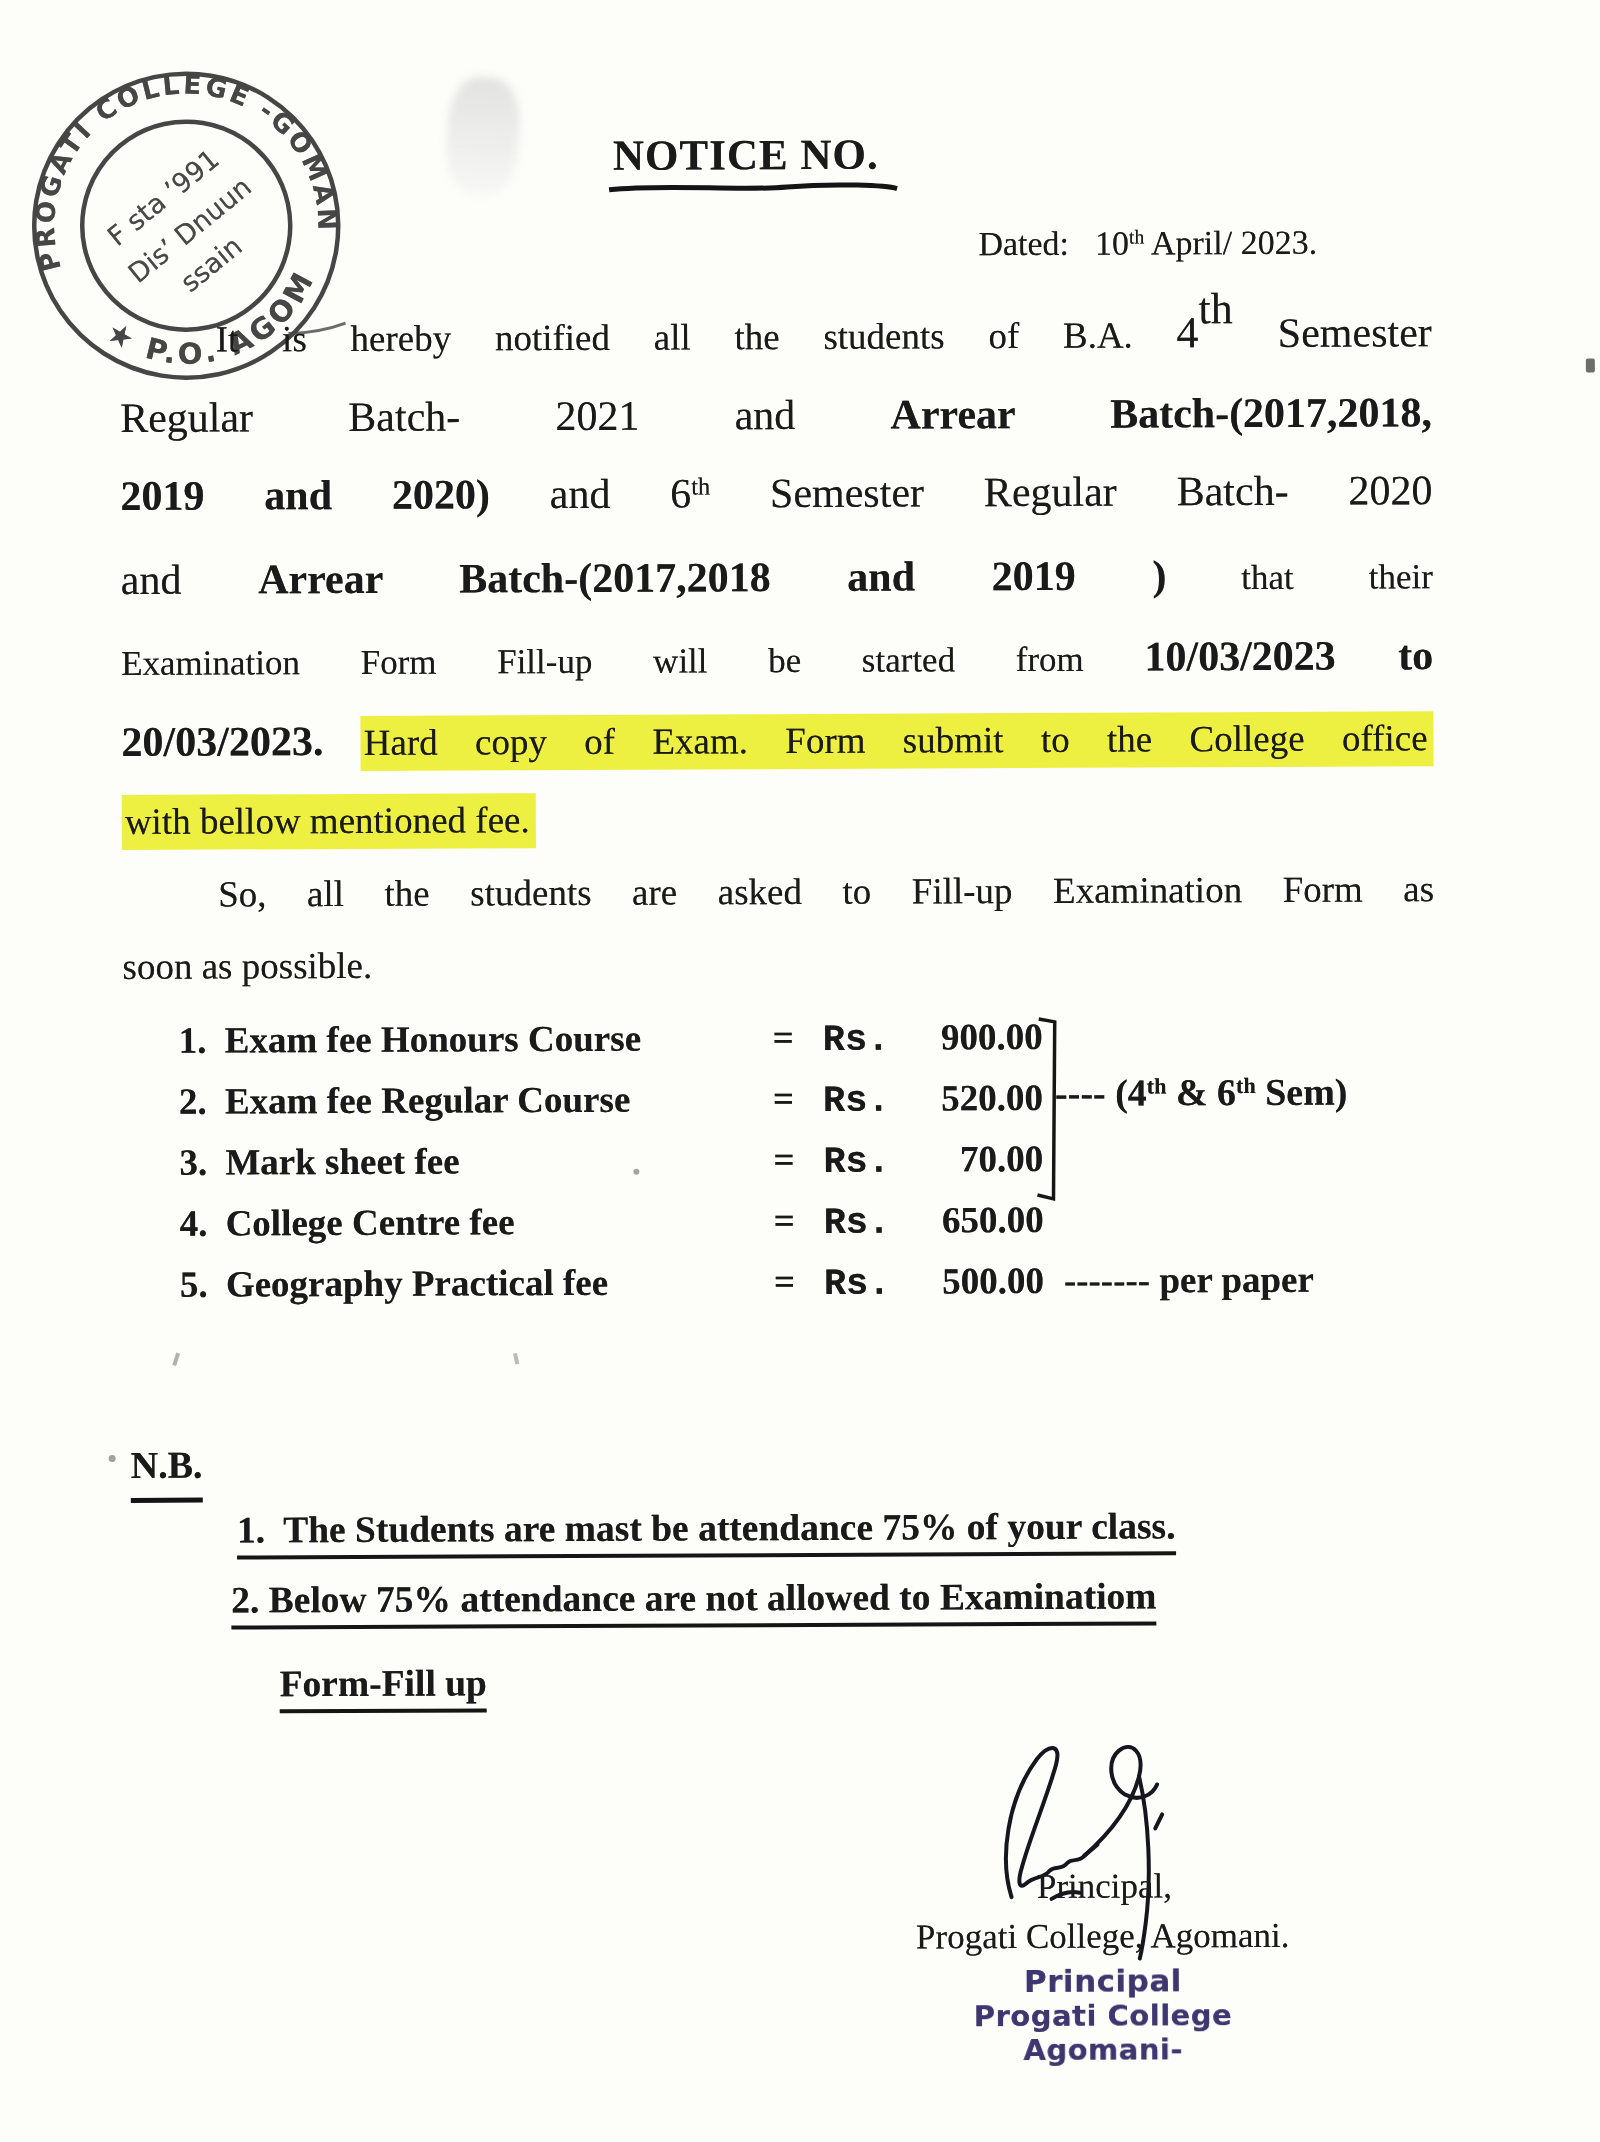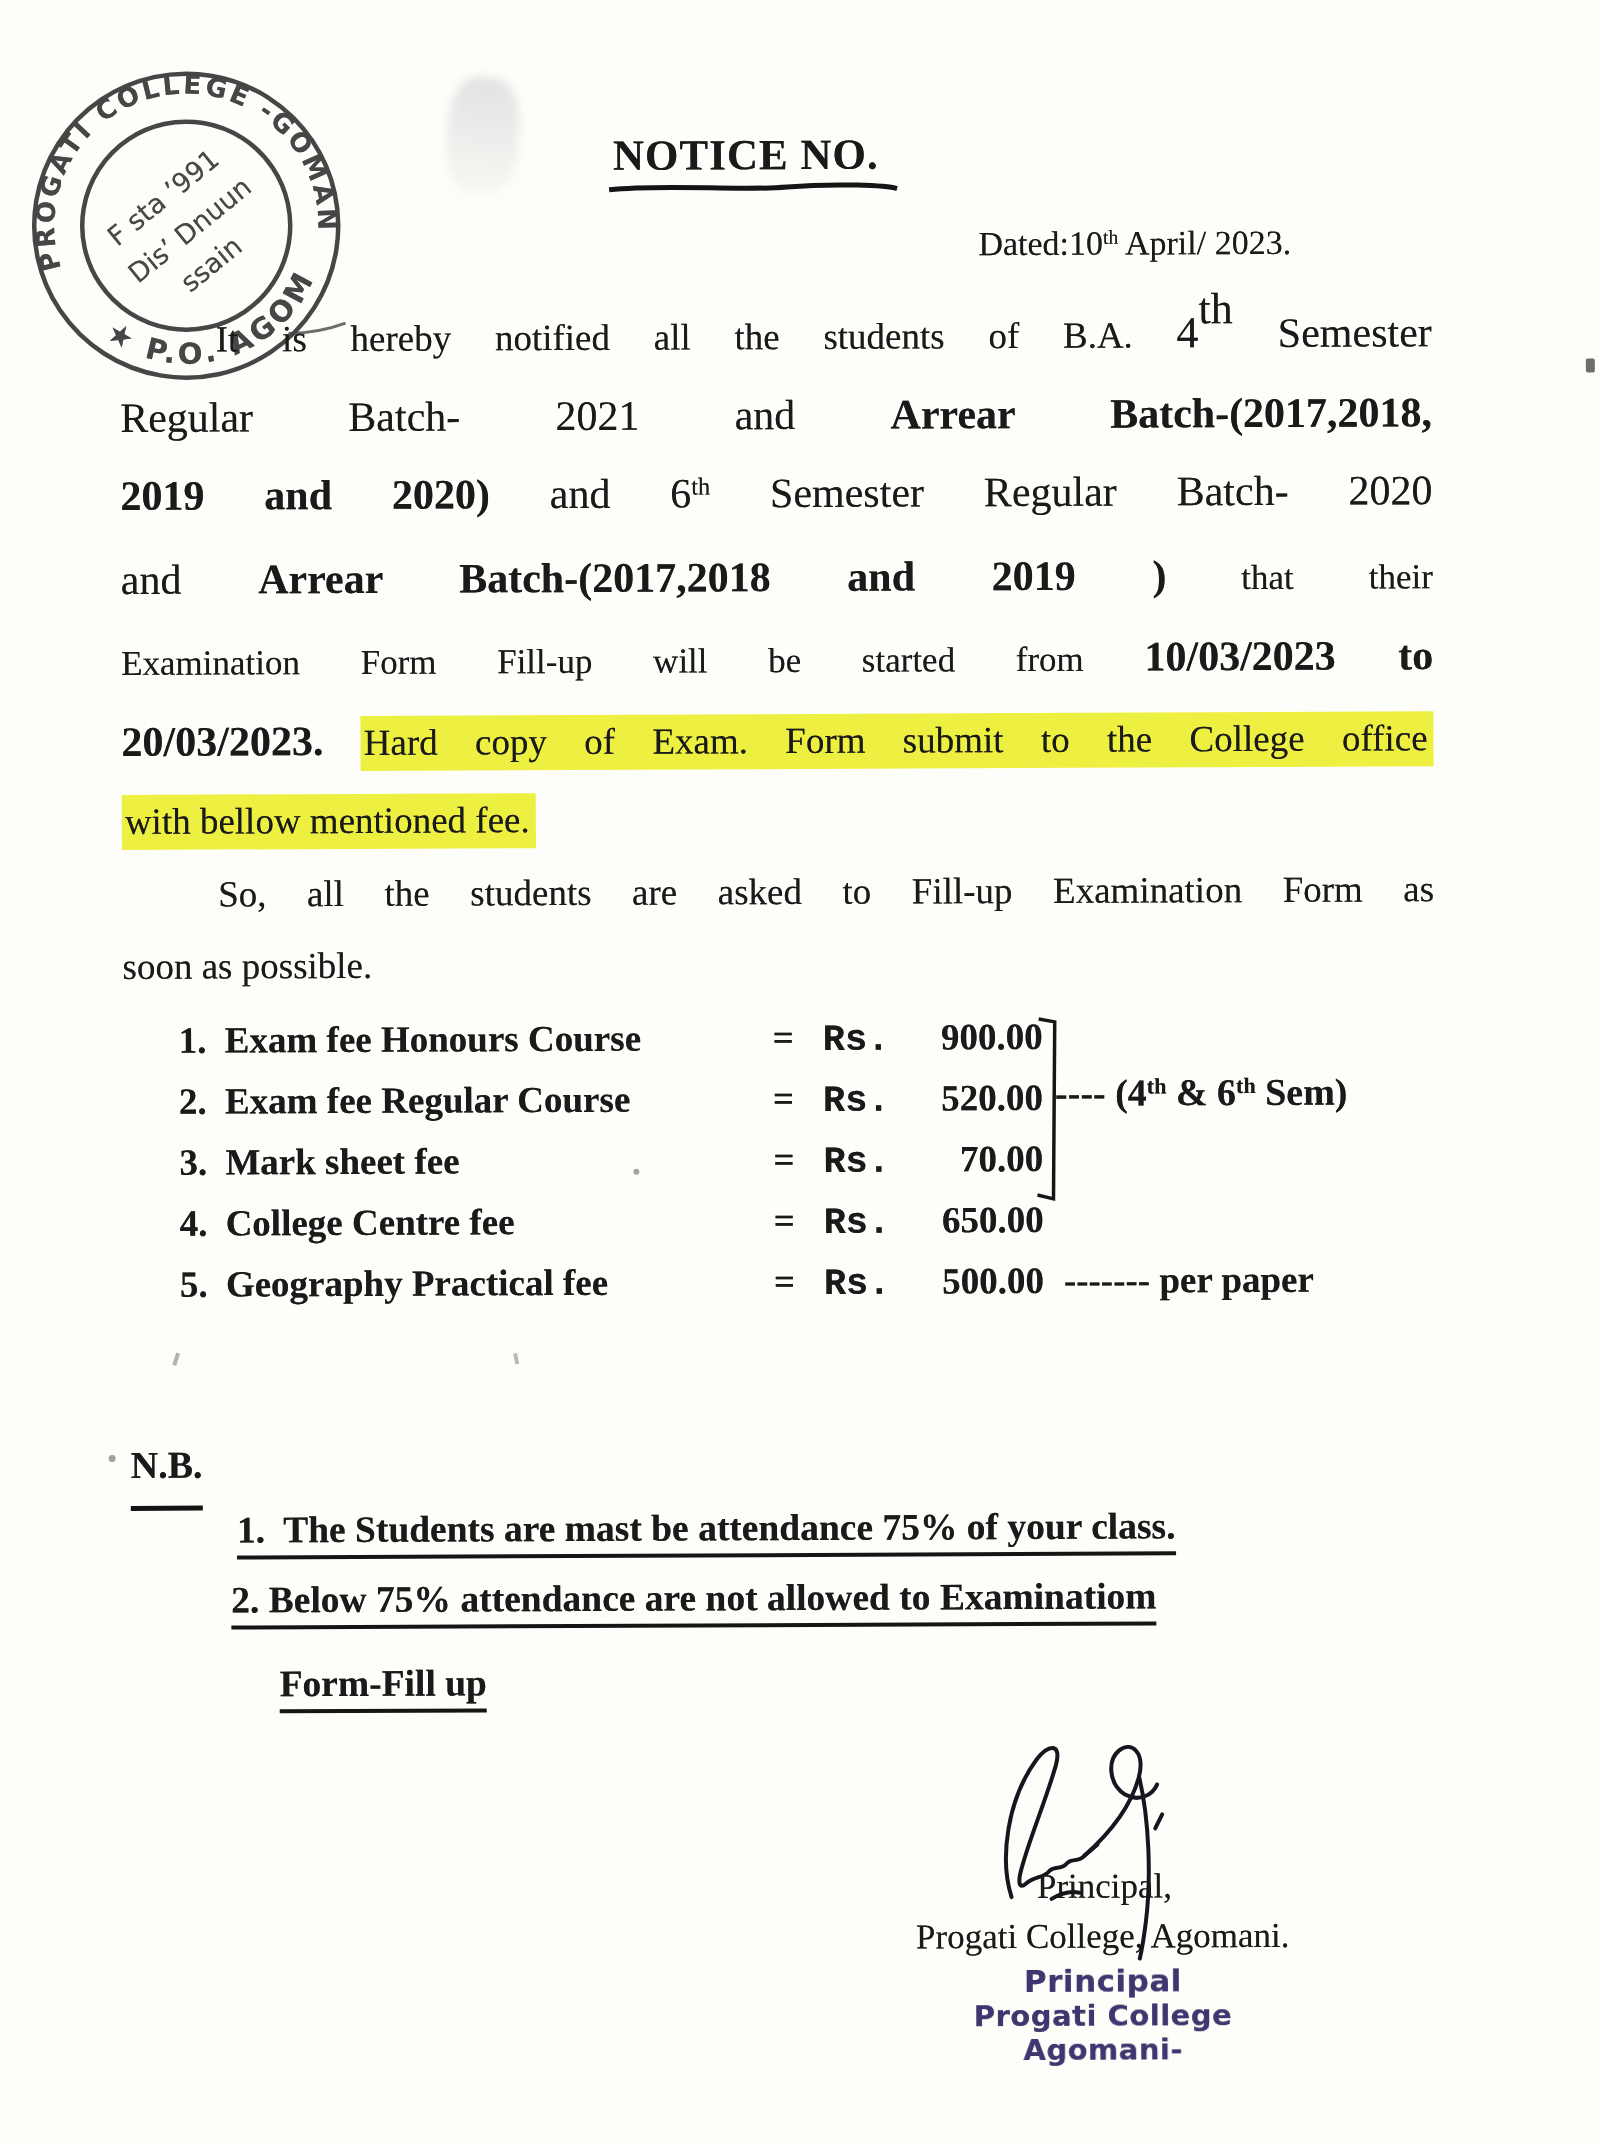--- a/index.html
+++ b/index.html
@@ -11,21 +11,21 @@
   }
   .tilt{position:absolute;inset:0;transform:rotate(-0.25deg);transform-origin:50% 40%;}
   .abs{position:absolute;}
 
   
   .title{left:616px;top:130px;font-size:43px;font-weight:bold;letter-spacing:1px;white-space:nowrap;}
   .title-underline{left:610px;top:182px;width:292px;height:12px;}
 
   
   .date{left:930px;top:188px;font-size:34px;white-space:pre;}
-  .date .day{}
+  .date .day{margin-left:26px;}
   .ord{font-size:.58em;position:relative;top:-.55em;letter-spacing:0;}
 
   
   .para1{left:122px;top:296px;width:1312px;font-size:37px;line-height:78px;}
   .para2{left:122px;top:856px;width:1312px;font-size:37px;line-height:72px;}
   .line{text-align:justify;text-align-last:justify;}
   .line.last{text-align-last:auto;}
   .indent{padding-left:96px;}
   .lg{font-size:42px;}
   .xl{font-size:44px;}
@@ -39,21 +39,21 @@
   .f-num{width:46px;}
   .f-label{width:548px;}
   .f-eq{width:50px;}
   .f-cur{width:70px;font-family:Liberation Mono, monospace;}
   .f-amt{width:150px;text-align:right;}
   .f-extra{margin-left:20px;white-space:nowrap;}
   .fee-bracket{left:856px;top:0px;}
   .fee-note{left:876px;top:56px;font-size:38px;font-weight:bold;white-space:nowrap;}
 
   
-  .nb-head{left:128px;top:1440px;font-size:38px;font-weight:bold;border-bottom:5px solid #151515;padding-bottom:19px;}
+  .nb-head{left:128px;top:1440px;font-size:38px;font-weight:bold;border-bottom:5px solid #151515;padding-bottom:11px;}
   .nb-item{font-size:37.5px;font-weight:bold;border-bottom:4px solid #151515;padding-bottom:4px;white-space:nowrap;}
   .nb1{left:234px;top:1506px;}
   .nb2{left:228px;top:1576px;}
   .nb3{left:276px;top:1660px;}
 
   
   .sig{left:955px;top:1730px;pointer-events:none;}
   .principal{left:950px;top:1868px;width:300px;text-align:center;font-size:35px;white-space:nowrap;}
   .college{left:878px;top:1918px;width:440px;text-align:center;font-size:35px;white-space:nowrap;}
   .rubber{width:420px;left:888px;text-align:center;font-family:"DejaVu Sans",sans-serif;

